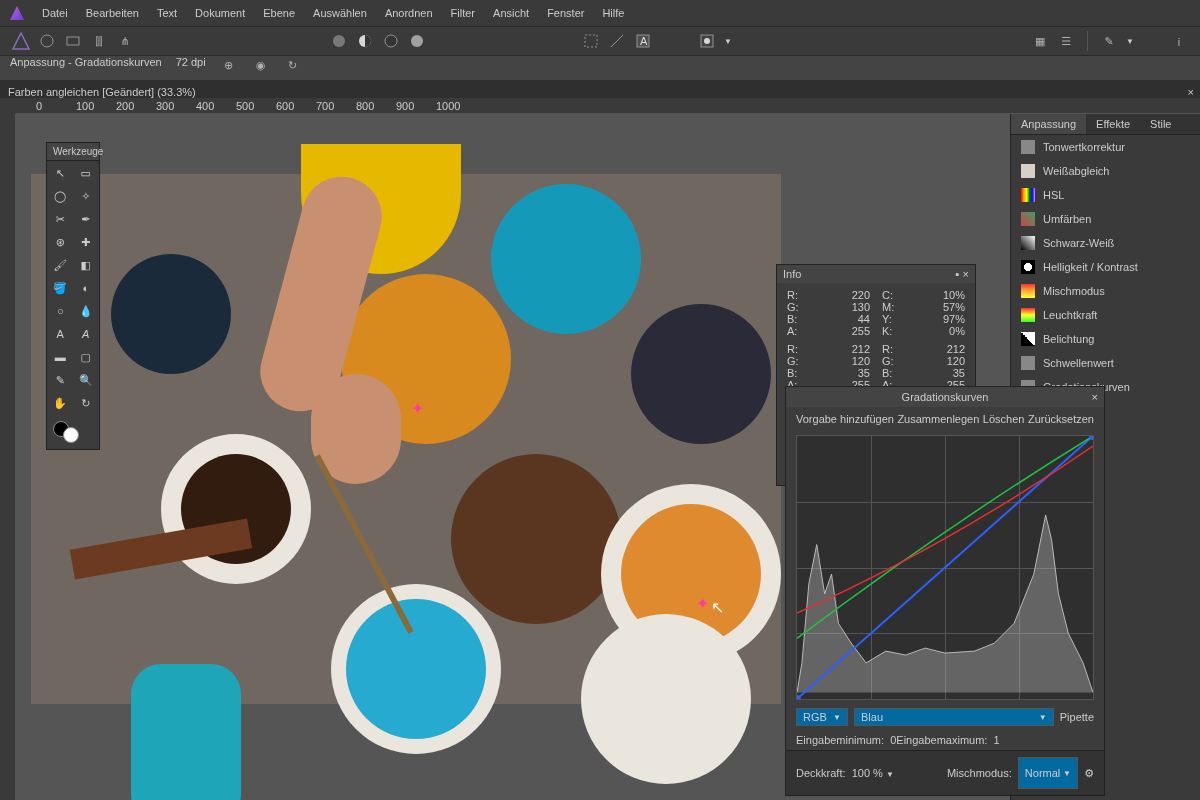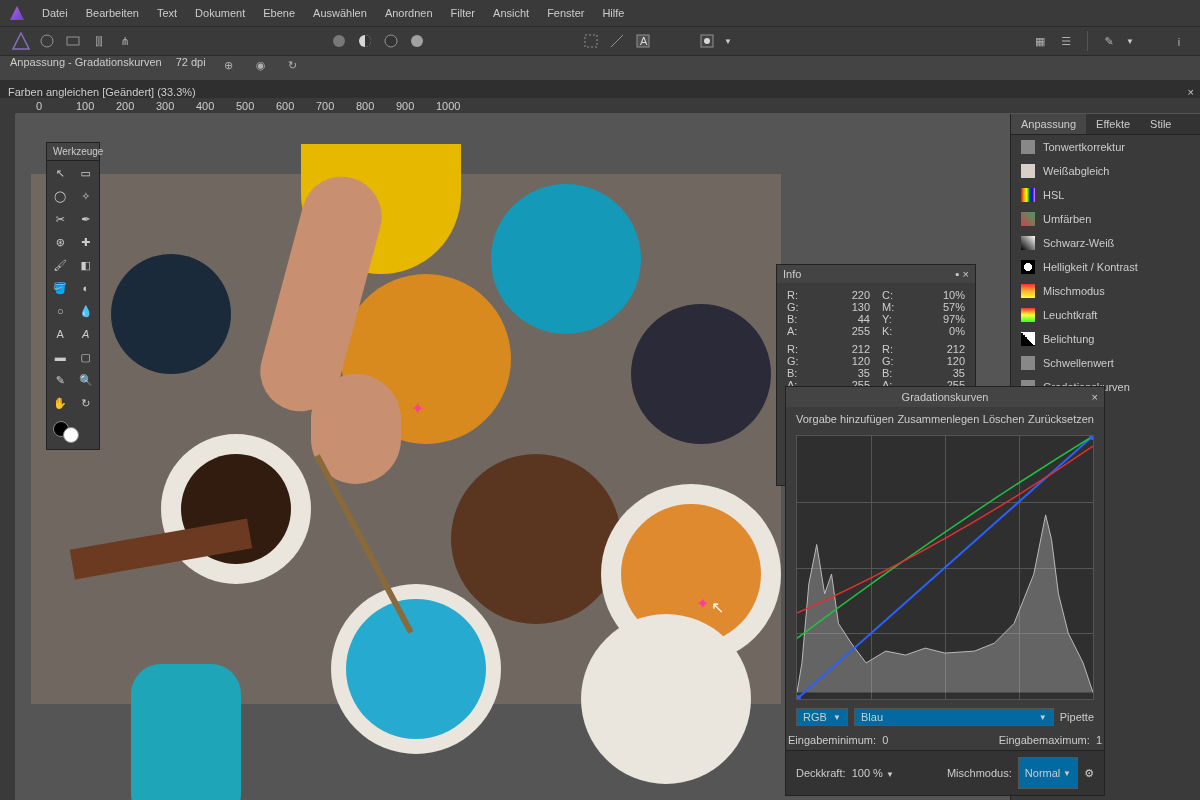--- a/index.html
+++ b/index.html
@@ -49,21 +49,21 @@
 .curves-panel .ops span{cursor:pointer}
 .curve-area{height:265px;margin:4px 10px;background:#2f2f2f;position:relative;border:1px solid #555}
 .curve-grid{position:absolute;inset:0}
 .curve-grid .vl,.curve-grid .hl{position:absolute;background:#555}
 .curve-grid .vl{width:1px;height:100%}
 .curve-grid .hl{height:1px;width:100%}
 svg.curves{position:absolute;inset:0;width:100%;height:100%}
 .hist{position:absolute;inset:0}
 .curve-row{display:flex;gap:6px;padding:4px 10px;align-items:center}
 .sel{background:#0369a1;border:1px solid #555;padding:2px 6px;font-size:10px;flex:1;display:flex;justify-content:space-between;align-items:center}
-.input-row{display:flex;justify-content:space-between;padding:4px 2px;font-size:10px}
+.input-row{display:flex;justify-content:flex-start;padding:4px 10px;font-size:10px}
 .bottom-row{display:flex;justify-content:space-between;padding:6px 10px;background:#333;font-size:10px;align-items:center;border-top:1px solid #222}
 </style>
 </head>
 <body>
 
 <div class="menubar">
   <div class="logo"></div>
   <span>Datei</span>
   <span>Bearbeiten</span>
   <span>Text</span>

